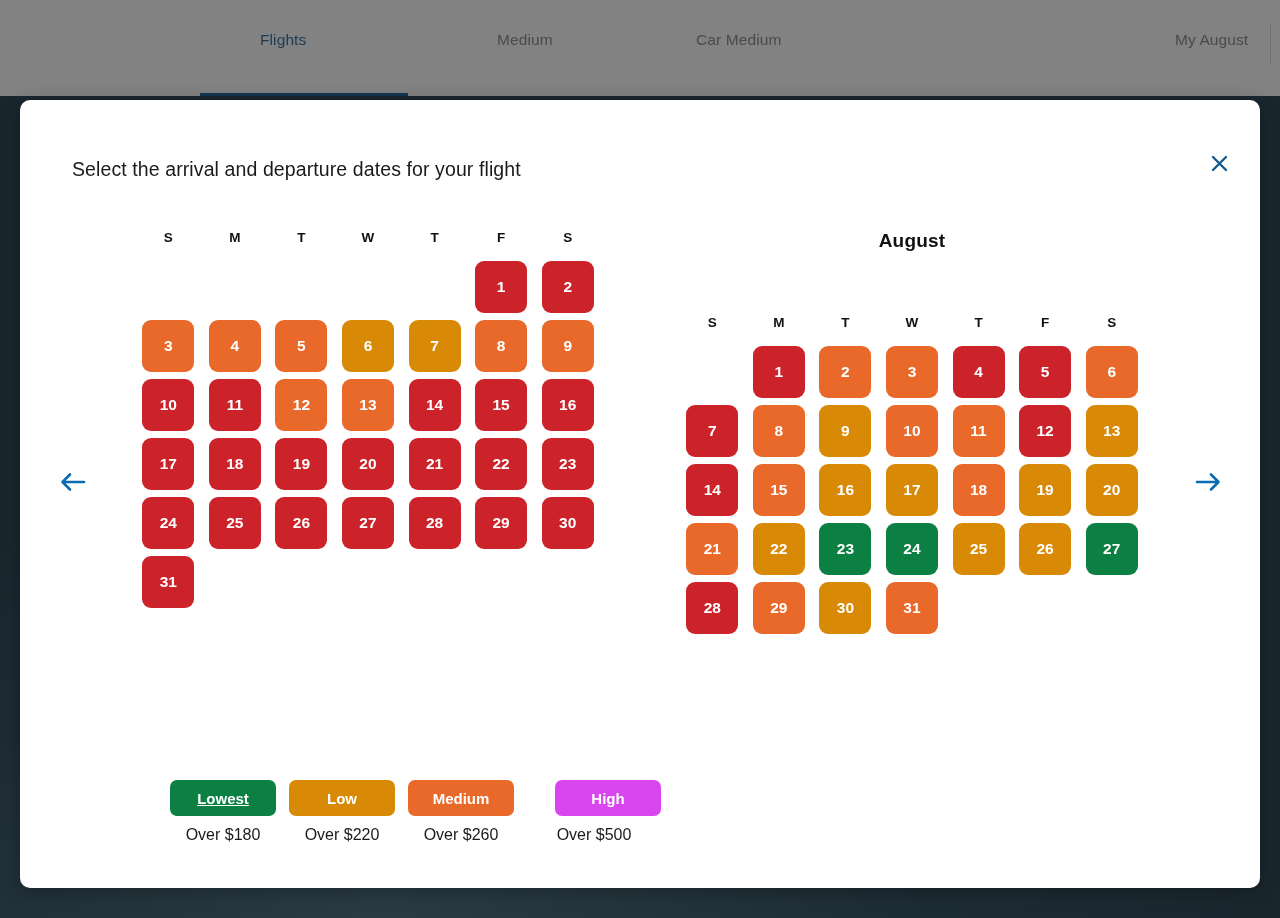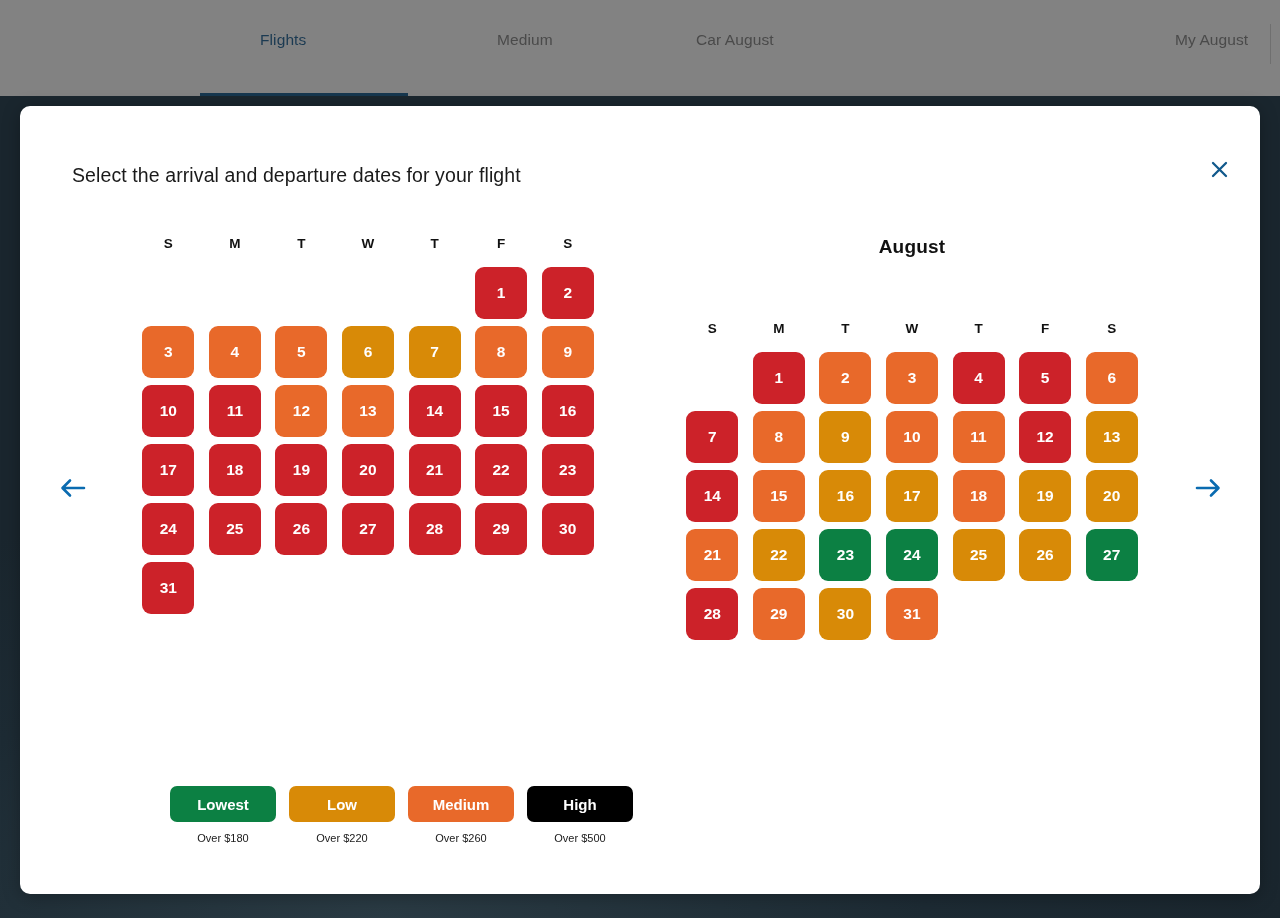--- a/index.html
+++ b/index.html
@@ -72,21 +72,21 @@
     top: 24px;
     width: 1px;
     height: 40px;
     background: #6f6f6f;
   }
 
   
   #modal {
     position: absolute;
     left: 20px;
-    top: 106px;
+    top: 100px;
     width: 1240px;
     height: 788px;
     background: #ffffff;
     border-radius: 10px;
     box-shadow: 0 3px 18px rgba(0,0,0,0.28);
     z-index: 10;
   }
 
   #modal-title {
     position: absolute;
@@ -216,21 +216,21 @@
     justify-content: center;
     color: #ffffff;
     font-size: 15px;
     font-weight: bold;
     padding: 0 20px;
     min-width: 106px;
   }
 
   .legend-price {
     margin-top: 10px;
-    font-size: 11px;
+    font-size: 16px;
     color: #1a1a1a;
   }
 
   
   #done-btn {
     position: absolute;
     left: 1027px;
     top: 694px;
     width: 157px;
     height: 44px;
@@ -245,21 +245,21 @@
 </style>
 </head>
 <body>
 
 <div id="page-bg"></div>
 
 <div id="topnav">
   <div class="nav-items" id="nav-items">
       <div class="nav-item active" style="left: 260px;">Flights</div>
       <div class="nav-item" style="left: 497px;">Medium</div>
-      <div class="nav-item" style="left: 696px;">Car August</div>
+      <div class="nav-item" style="left: 696px;">Car Medium</div>
       <div class="nav-item" style="left: 1175px;">My August</div>
     </div>
   <div class="nav-underline"></div>
   <div class="nav-divider"></div>
 </div>
 
 <div id="modal">
 
   <div id="modal-title">Select the arrival and departure dates for your flight</div>
 
@@ -374,31 +374,31 @@
           <button class="day" style="background: rgb(204, 34, 41);">28</button>
           <button class="day" style="background: rgb(232, 105, 42);">29</button>
           <button class="day" style="background: rgb(216, 138, 7);">30</button>
           <button class="day" style="background: rgb(232, 105, 42);">31</button>
         </div>
       </div>
     </div>
 
   <div id="legend">
       <div class="legend-col">
-        <div class="legend-chip" style="background: rgb(12, 128, 67);">Lowest</div>
+        <div class="legend-chip" style="background: rgb(12, 128, 67); text-decoration: underline;">Lowest</div>
         <div class="legend-price">Over $180</div>
       </div>
       <div class="legend-col">
         <div class="legend-chip" style="background: rgb(216, 138, 7);">Low</div>
         <div class="legend-price">Over $220</div>
       </div>
       <div class="legend-col">
         <div class="legend-chip" style="background: rgb(232, 105, 42);">Medium</div>
         <div class="legend-price">Over $260</div>
       </div>
       <div class="legend-col">
-        <div class="legend-chip" style="background: #000000;">High</div>
+        <div class="legend-chip" style="background: #d946ef; margin-left: 28px;">High</div>
         <div class="legend-price">Over $500</div>
       </div>
     </div>
 
 
 </div>
 
 </body></html>

